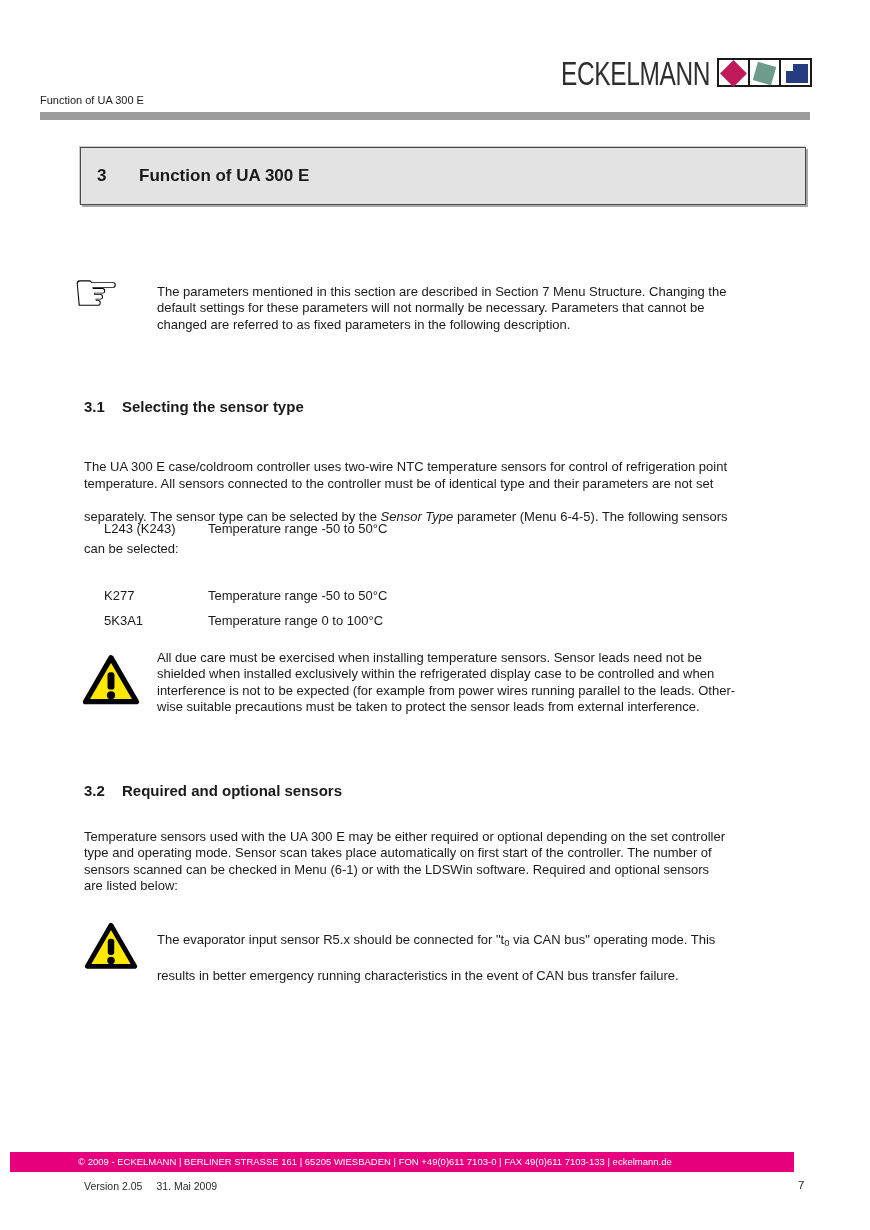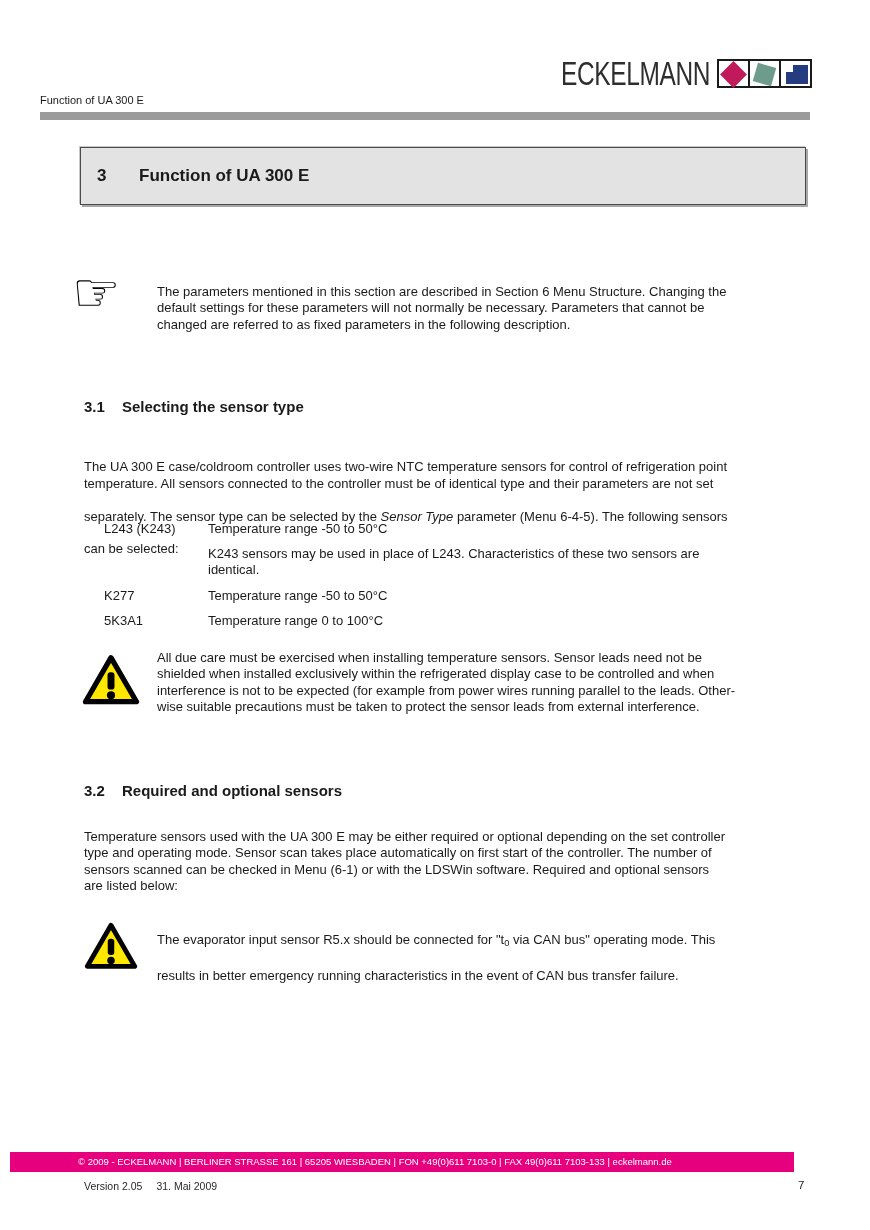--- a/index.html
+++ b/index.html
@@ -16,21 +16,21 @@
     overflow: hidden;
   }
   .abs { position: absolute; }
 
   
   .logo-row {
     position: absolute;
     top: 58px;
     right: 58px;
     display: flex;
-    align-items: center;
+    align-items: flex-start;
     gap: 7px;
   }
   .logo-word {
     font-size: 34px;
     font-weight: 400;
     color: #2e2e2e;
     letter-spacing: -0.5px;
     transform: scaleX(0.72);
     transform-origin: right bottom;
     line-height: 30px;
@@ -190,42 +190,40 @@
 
   <div class="doc-header-label">Function of UA 300 E</div>
   <div class="header-rule"></div>
 
   <div class="title-box">
     <span class="chapter-no">3</span>
     <span>Function of UA 300 E</span>
   </div>
 
   <div class="manicule">☞</div>
-  <div class="abs body-text" style="left:157px; top:284px;">The parameters mentioned in this section are described in Section 6 Menu Structure. Changing the
+  <div class="abs body-text" style="left:157px; top:284px;">The parameters mentioned in this section are described in Section 7 Menu Structure. Changing the
 default settings for these parameters will not normally be necessary. Parameters that cannot be
 changed are referred to as fixed parameters in the following description.</div>
 
   <div class="heading" style="left:84px; top:398px;">
     <span class="h-no">3.1</span>
     <span>Selecting the sensor type</span>
   </div>
 
   <div class="abs body-text" style="left:84px; top:443px;">
     <div>The UA 300 E case/coldroom controller uses two-wire NTC temperature sensors for control of refrigeration point
 temperature. All sensors connected to the controller must be of identical type and their parameters are not set</div>
     <div><span>separately. The sensor type can be selected by the </span><span class="it">Sensor Type</span><span> parameter (Menu 6-4-5). The following sensors</span></div>
     <div>can be selected:</div>
   </div>
 
   <div class="sensor-label" style="top:521px;">L243 (K243)</div>
   <div class="sensor-desc" style="top:521px;">Temperature range -50 to 50°C</div>
 
   <div class="sensor-label" style="top:546px;"></div>
-  <div class="sensor-desc" style="top:546px;">K243 sensors may be used in place of L243. Characteristics of these two sensors are
-identical.</div>
 
   <div class="sensor-label" style="top:588px;">K277</div>
   <div class="sensor-desc" style="top:588px;">Temperature range -50 to 50°C</div>
 
   <div class="sensor-label" style="top:613px;">5K3A1</div>
   <div class="sensor-desc" style="top:613px;">Temperature range 0 to 100°C</div>
 
   <div class="abs" style="left:82px; top:652px;">
     <svg class="warn-svg" width="58" height="60" viewBox="0 0 100 100">
       <polygon points="50,8 94,84 6,84" fill="#ffe800" stroke="#000" stroke-width="9" stroke-linejoin="round"></polygon>

